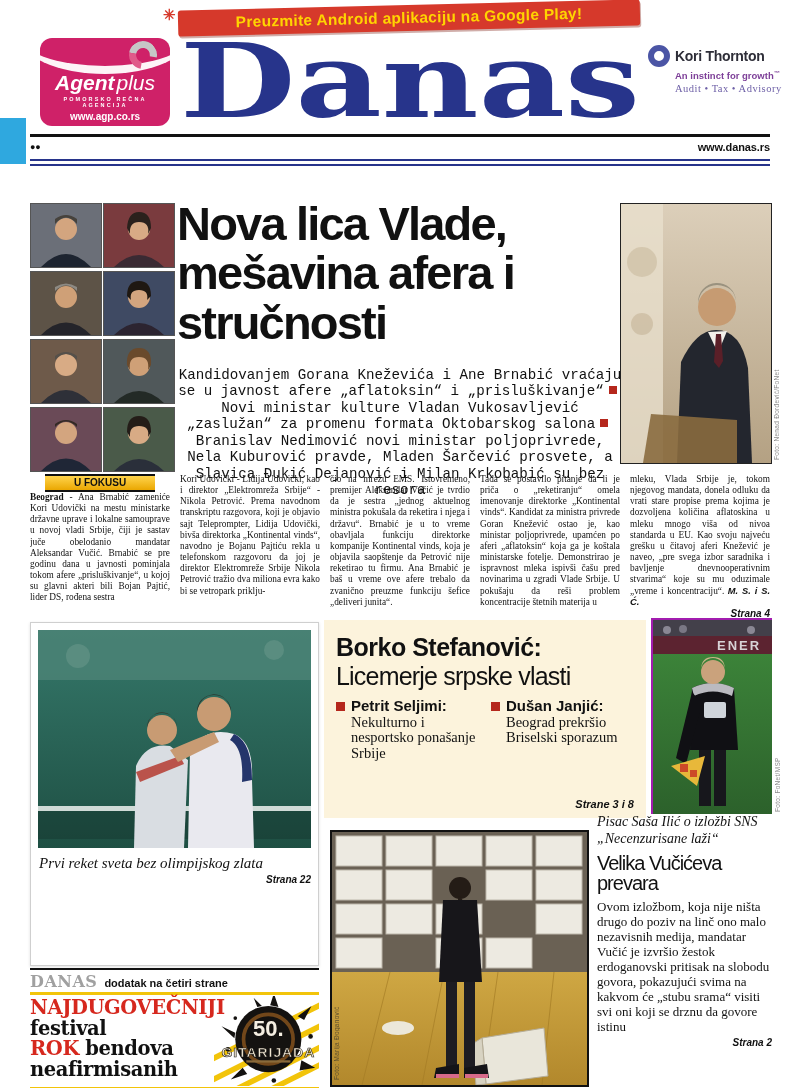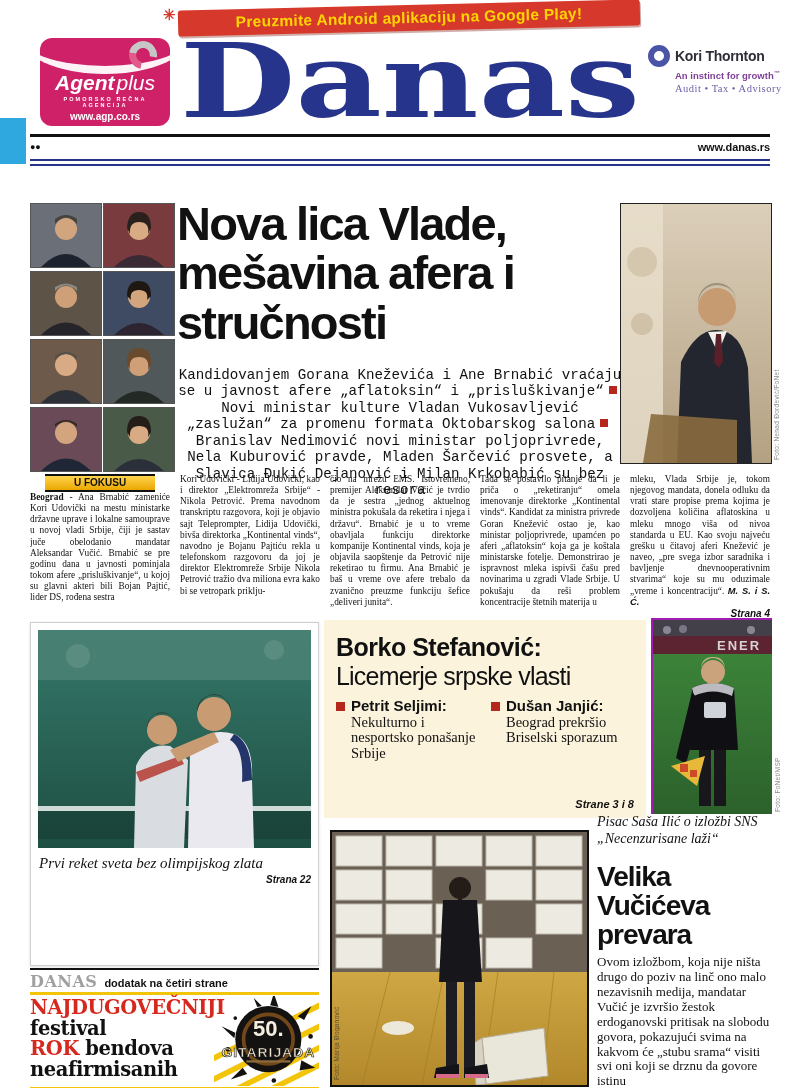--- a/index.html
+++ b/index.html
@@ -103,21 +103,21 @@
   .promo-main{display:flex;}
   .promo-lines{width:184px;font-family:"DejaVu Serif",serif;font-weight:bold;font-size:19.5px;
                line-height:1.06;padding-top:3px;letter-spacing:-.4px;}
   .red{color:#d6281e;}
   .promo-badge{width:105px;height:90px;margin-top:1px;}
   .promo .yrule.bottom{margin-top:1px;}
   
   .news-photo{position:absolute;left:330px;top:830px;width:259px;height:257px;border:2px solid #111;box-sizing:border-box;}
   .expo{position:absolute;left:597px;top:814px;width:175px;height:274px;}
   .ekick{font-family:"Liberation Serif",serif;font-style:italic;font-size:14px;line-height:1.2;}
-  .ehead{font-weight:bold;font-size:28px;line-height:1.04;letter-spacing:-1px;margin:14px 0 6px;}
+  .ehead{font-weight:normal;font-size:20px;line-height:1.04;letter-spacing:-1px;margin:5px 0 6px;}
   .ebody{font-family:"Liberation Serif",serif;font-size:13px;line-height:1.15;}
   .epage{font-weight:bold;font-style:italic;font-size:10px;text-align:right;margin-top:2px;}
   svg{display:block;}
 </style>
 </head>
 <body>
 
 <div class="page">
 
   <span class="ribbon-star">✳</span>

